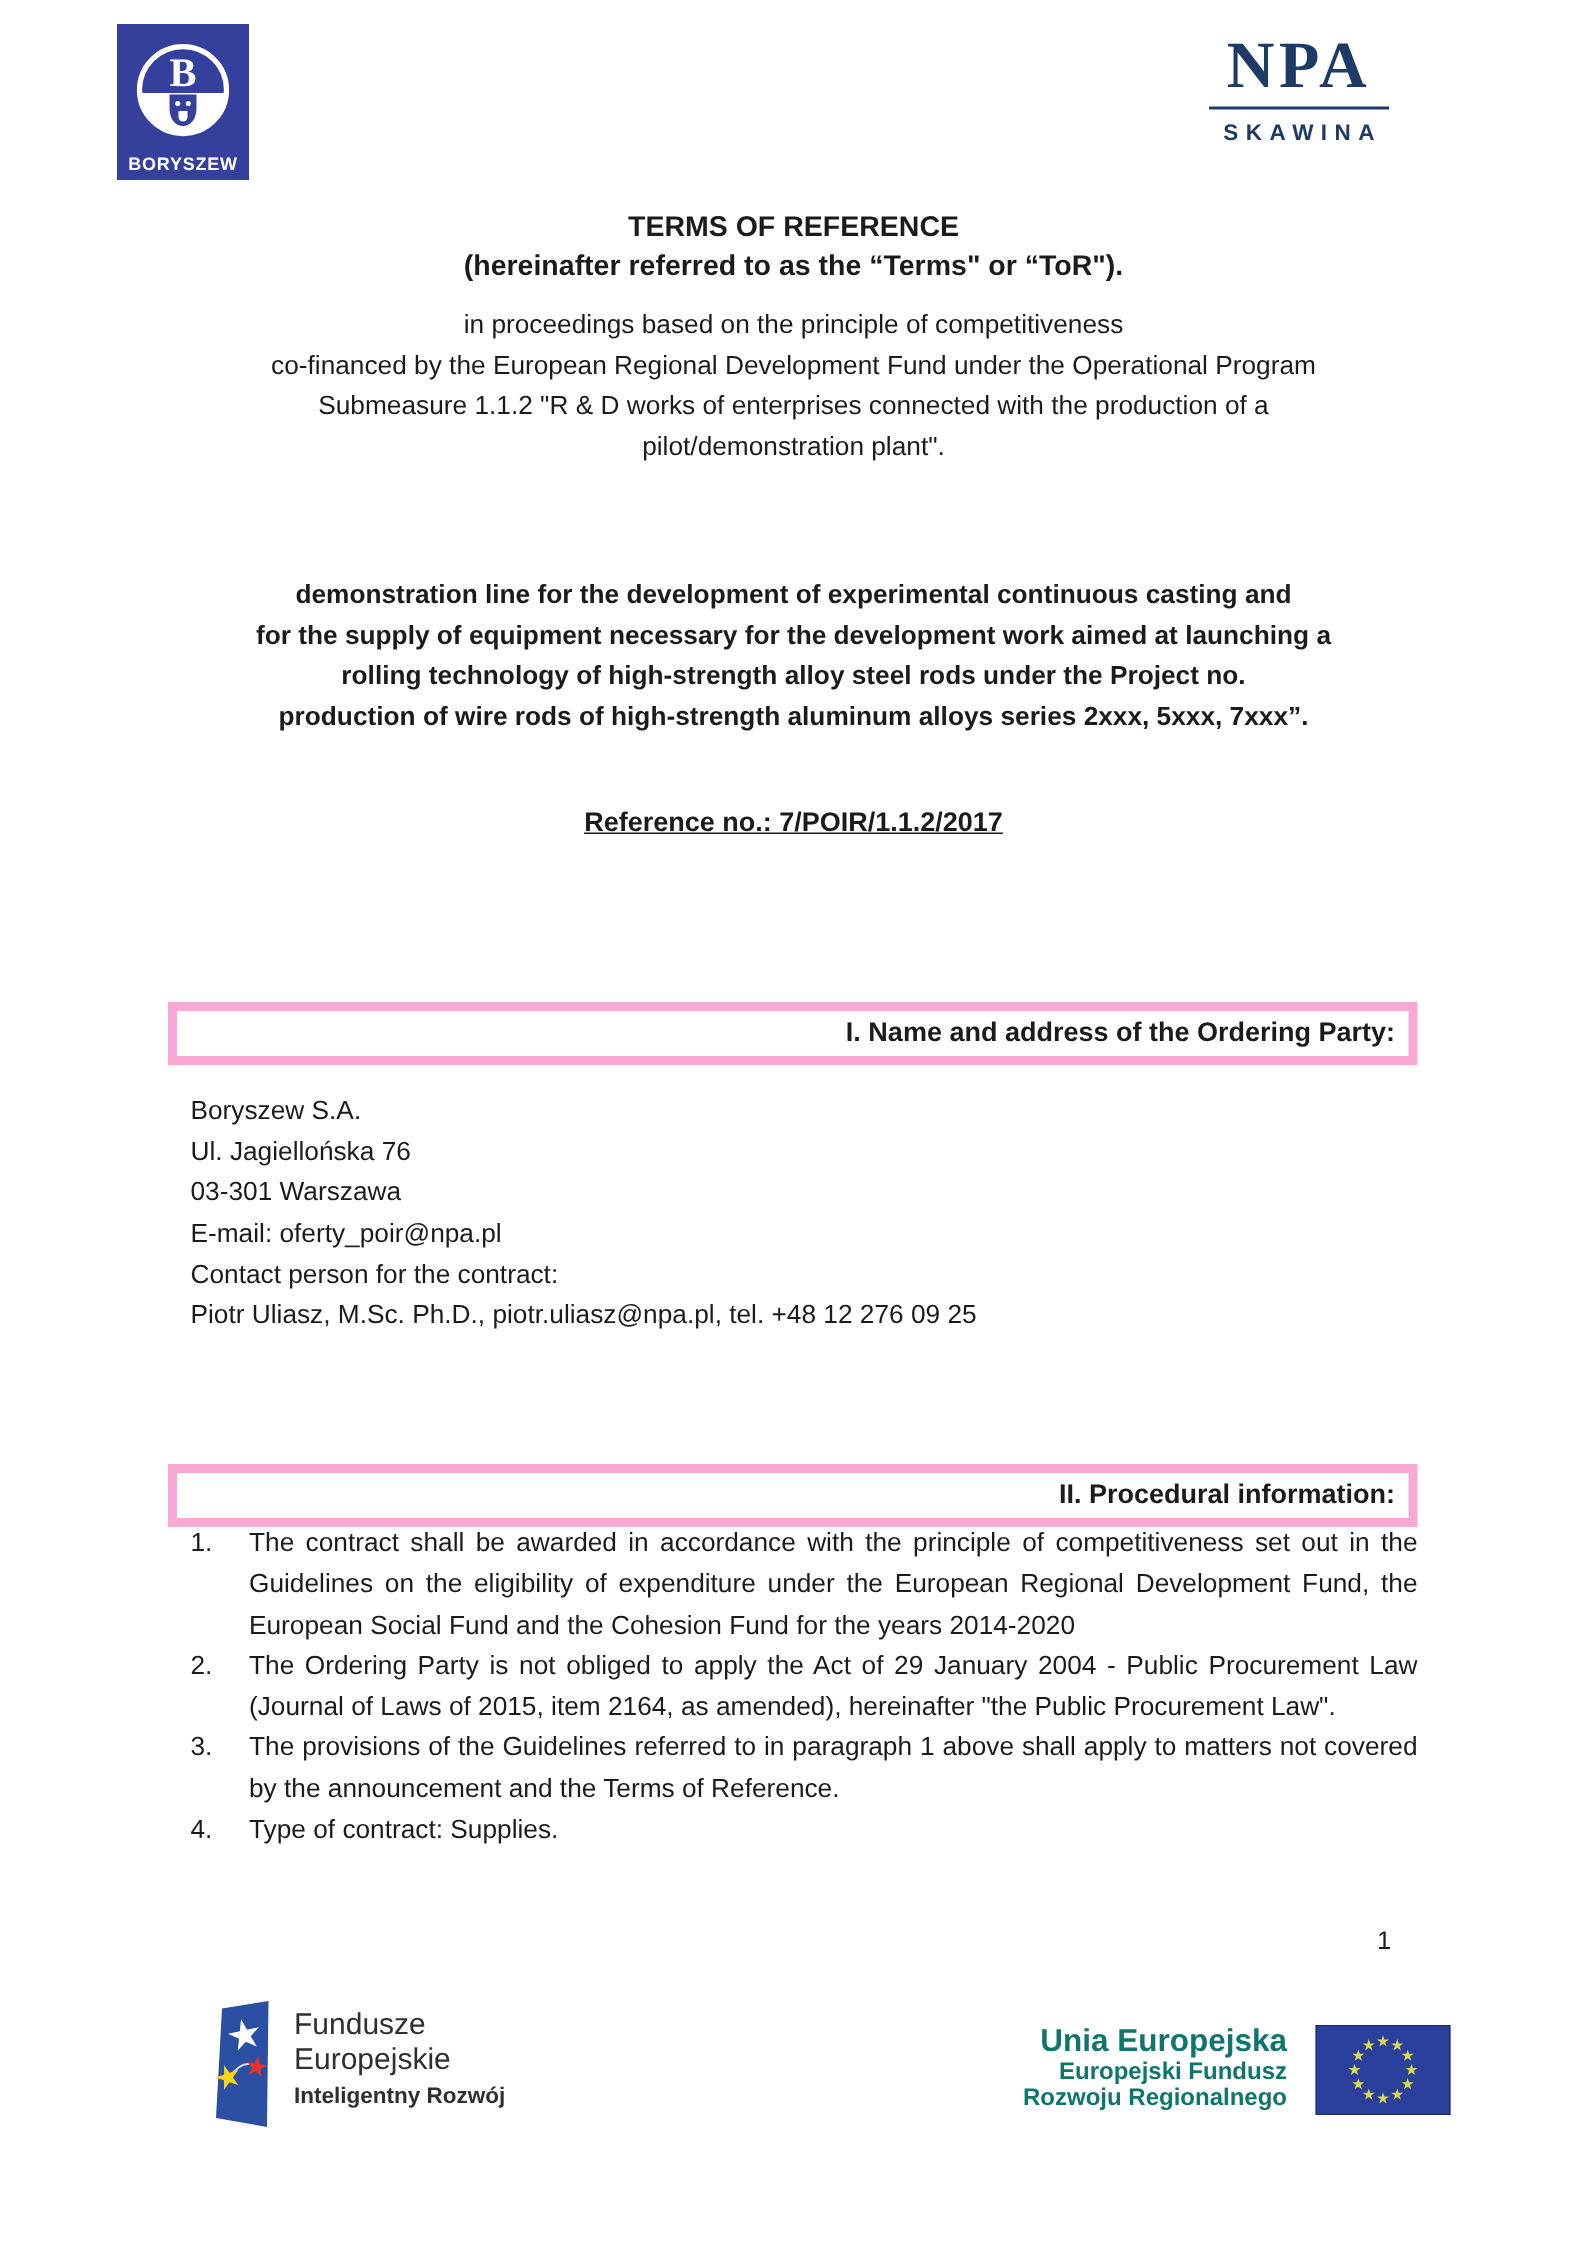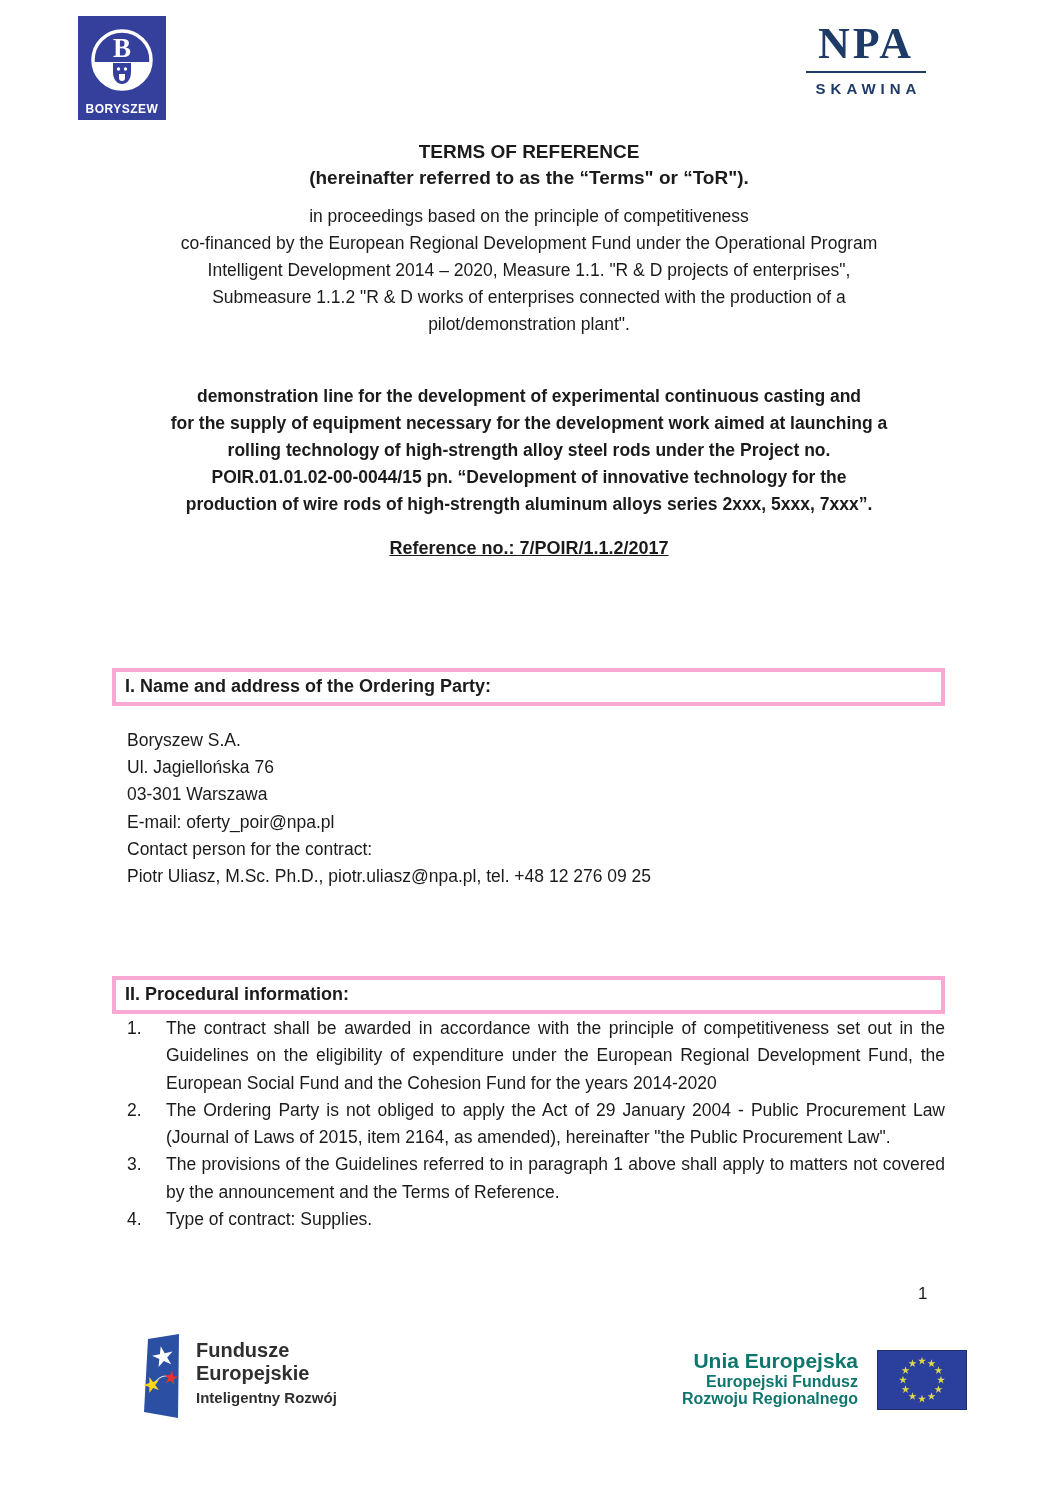--- a/index.html
+++ b/index.html
@@ -20,43 +20,44 @@
   
   .centerblock { left:0; width:1058px; text-align:center; }
   .title { top:139px; font-size:19px; font-weight:bold; line-height:26px; }
   .intro { top:203px; font-size:17.5px; line-height:27px; }
   .subject { top:383px; font-size:17.5px; font-weight:bold; line-height:27px; }
   .reference { top:538px; font-size:18px; font-weight:bold; }
   .reference span { text-decoration:underline; }
 
   
   .secbox {
-    left:112px; width:833px; border:4px solid #f9a8d4;
+    left:112px; width:833px; border:6px solid #f9a8d4;
     padding:4px 9px 5px 9px; font-size:18px; font-weight:bold;
     background:#fff;
+    text-align:right;
   }
   .secbox.s1 { top:668px; }
   .secbox.s2 { top:976px; }
 
   
   .address { left:127px; top:727px; font-size:17.5px; line-height:27.2px; }
 
   
   .list { left:127px; top:1015px; width:818px; font-size:17.5px; }
   .li { display:flex; line-height:27.3px; }
   .li .num { flex:0 0 39px; }
   .li .txt { flex:1; text-align:justify; }
 
   
   .pagenum { left:918px; top:1284px; font-size:17px; }
 
   
   .fe-flag { left:143px; top:1333px; }
   .fe-text { left:196px; top:1339px; color:#2f2f2f; }
-  .fe-text .l1 { font-size:20px; font-weight:bold; line-height:23px; }
+  .fe-text .l1 { font-size:20px; font-weight:normal; line-height:23px; }
   .fe-text .l3 { font-size:15px; font-weight:bold; margin-top:4px; }
   .ue-text { left:600px; top:1347px; width:258px; text-align:right; color:#0f766e; }
   .ue-text .l1 { font-size:21px; font-weight:bold; line-height:27px; }
   .ue-text .l2 { font-size:16px; font-weight:bold; line-height:16.5px; }
   .eu-flag { left:877px; top:1350px; }
 </style>
 </head>
 <body>
 
 <div>
@@ -82,30 +83,28 @@
   </div>
 
   <div class="abs centerblock title">
     <div>TERMS OF REFERENCE</div>
     <div>(hereinafter referred to as the “Terms" or “ToR").</div>
   </div>
 
   <div class="abs centerblock intro">
     <div>in proceedings based on the principle of competitiveness</div>
     <div>co-financed by the European Regional Development Fund under the Operational Program</div>
-    <div>Intelligent Development 2014 – 2020, Measure 1.1. "R &amp; D projects of enterprises",</div>
     <div>Submeasure 1.1.2 "R &amp; D works of enterprises connected with the production of a</div>
     <div>pilot/demonstration plant".</div>
   </div>
 
   <div class="abs centerblock subject">
     <div>demonstration line for the development of experimental continuous casting and</div>
     <div>for the supply of equipment necessary for the development work aimed at launching a</div>
     <div>rolling technology of high-strength alloy steel rods under the Project no.</div>
-    <div>POIR.01.01.02-00-0044/15 pn. “Development of innovative technology for the</div>
     <div>production of wire rods of high-strength aluminum alloys series 2xxx, 5xxx, 7xxx”.</div>
   </div>
 
   <div class="abs centerblock reference">
     <span>Reference no.: 7/POIR/1.1.2/2017</span>
   </div>
 
   <div class="abs secbox s1">
     <span>I. Name and address of the Ordering Party:</span>
   </div>

